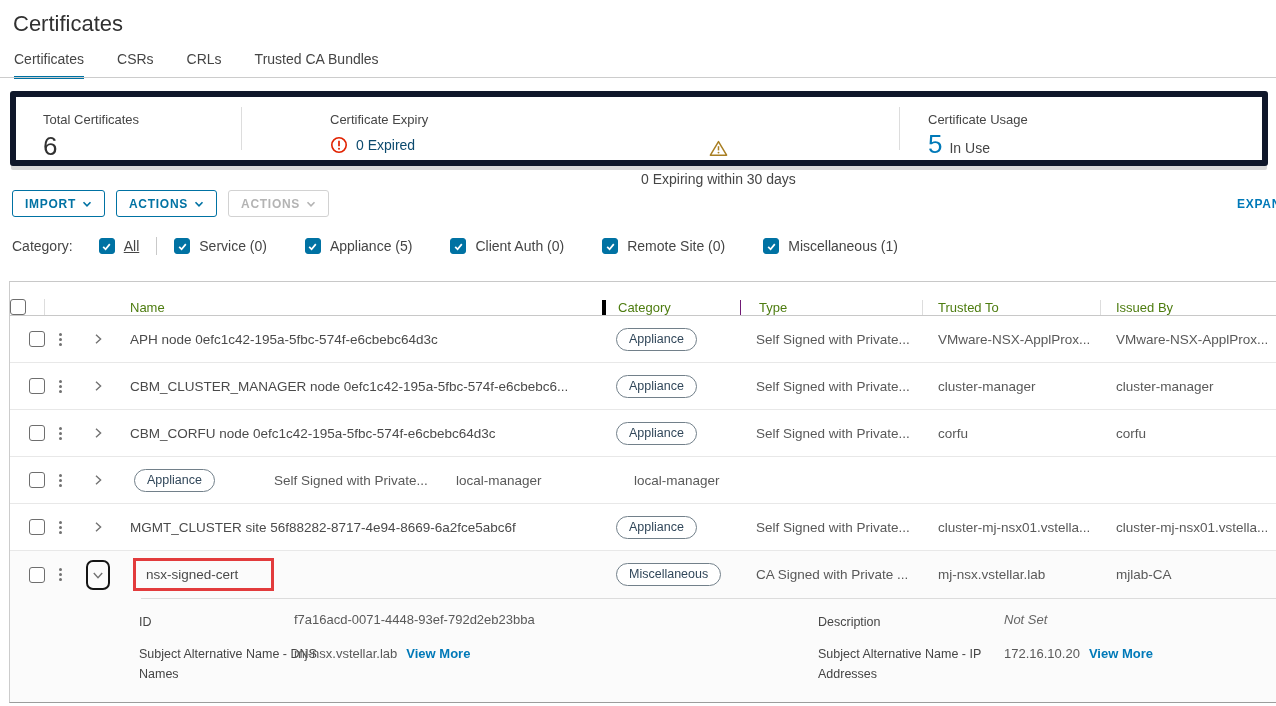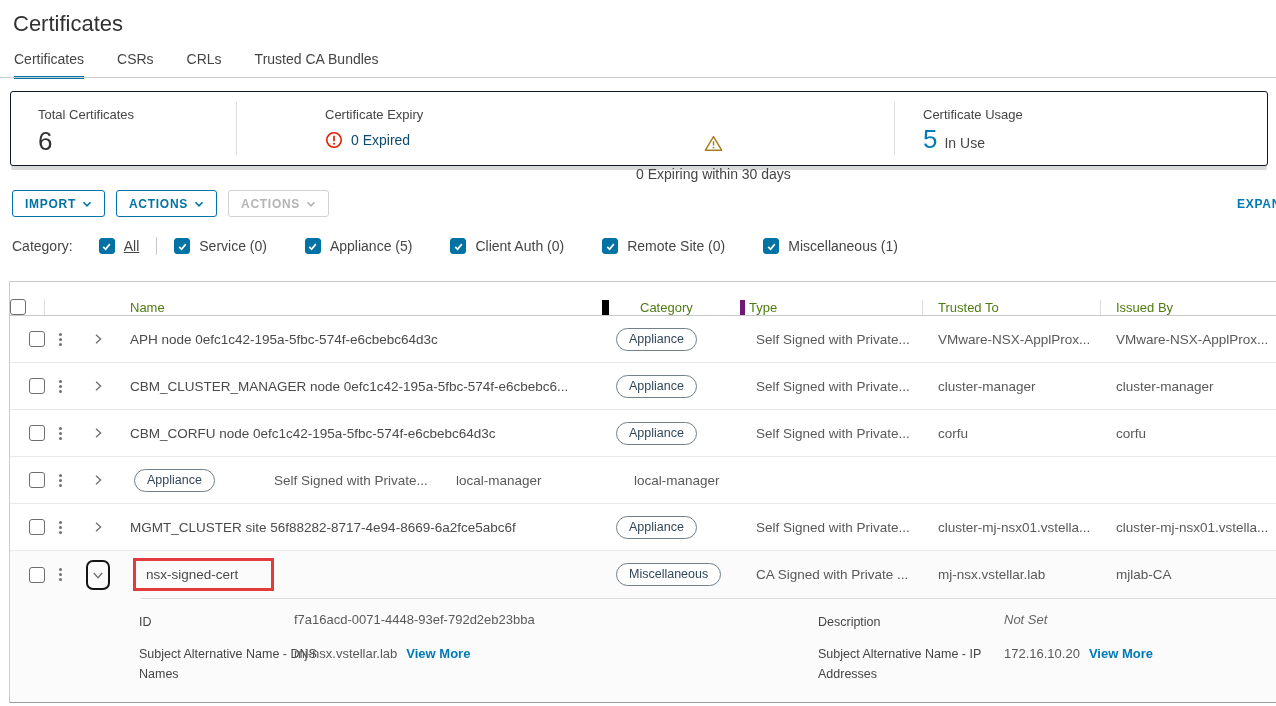--- a/index.html
+++ b/index.html
@@ -8,21 +8,21 @@
 
   
   .page-title { position:absolute; left:13px; top:11px; font-size:22px; font-weight:400; color:#313131; }
   .tabs { position:absolute; left:14px; top:51px; display:flex; gap:33px; }
   .tab { font-size:14px; color:#454545; padding-bottom:9px; cursor:pointer; border-bottom:3px solid transparent; }
   .tab.active { border-bottom-color:#0072a3; }
   .tabs-hairline { position:absolute; left:0; right:0; top:77px; border-top:1px solid #cccccc; }
 
   
   .card { position:absolute; left:10px; right:8px; top:91px; height:75px; background:#fff;
-          border:1px solid #0f172a; border-radius:3px; box-shadow:0 5px 0 -1px #d9d9d9; }
+          border:6px solid #0f172a; border-radius:3px; box-shadow:0 5px 0 -1px #d9d9d9; }
   .sec-label { font-size:13px; color:#454545; }
   .sec-total { position:absolute; left:27px; top:15px; }
   .big-num { font-size:26px; font-weight:400; color:#313131; margin-top:4px; }
   .vdiv { position:absolute; top:10px; bottom:10px; width:1px; background:#ddd; }
   .vdiv1 { left:225px; } .vdiv2 { left:883px; }
   .sec-expiry { position:absolute; left:314px; top:15px; }
   .iconline { display:flex; align-items:center; gap:8px; font-size:14px; color:#0c4a6e; margin-top:9px; }
   .expiring-item { position:absolute; left:625px; top:43px; display:flex; align-items:center; gap:14px; font-size:14px; color:#454545;flex-direction:column; }
   .sec-usage { position:absolute; left:912px; top:15px; }
   .usage-line { display:flex; align-items:baseline; gap:7px; margin-top:2px; }
@@ -63,22 +63,22 @@
   .c-kebab { width:30px; flex:none; display:flex; align-items:center; justify-content:center; }
   .c-chev { width:46px; flex:none; display:flex; align-items:center; justify-content:center; }
   .c-name { width:482px; flex:none; padding-left:9px; color:#4a4a4a; white-space:nowrap; overflow:hidden; }
   .c-cat  { width:138px; flex:none; padding-left:13px; white-space:nowrap; }
   .c-type { width:182px; flex:none; padding-left:15px; white-space:nowrap; overflow:hidden; }
   .c-ito  { width:178px; flex:none; padding-left:15px; white-space:nowrap; overflow:hidden; }
   .c-iby  { flex:1; padding-left:15px; white-space:nowrap; overflow:hidden; }
   .thead .h-sel { width:35px; border-right:1px solid #ddd; }
   .thead .h-act { width:76px; border-right:1px solid #ddd; }
   .thead .h-name { width:482px; padding-left:9px; }
-  .thead .h-cat { width:138px; padding-left:31px; border-left:7px solid #000000; margin-left:-1px; }
-  .thead .h-type { width:182px; padding-left:4px; border-left:5px solid #701a75; }
+  .thead .h-cat { width:138px; padding-left:12px; border-left:4px solid #000000; margin-left:-1px; }
+  .thead .h-type { width:182px; padding-left:18px; border-left:1px solid #701a75; }
   .thead .h-ito { width:178px; padding-left:15px; border-left:1px solid #ddd; }
   .thead .h-iby { flex:1; padding-left:15px; border-left:1px solid #ddd; }
 
   .kebab i { display:block; width:3px; height:3px; border-radius:50%; background:#717171; margin:2px auto; }
   .badge { display:inline-block; border:1px solid #72808a; color:#31475a; background:#fff;
            border-radius:12px; padding:2px 12px 3px; font-size:12.5px; line-height:16px; }
   .focus-ring { width:24px; height:30px; border:2px solid #151515; border-radius:7px;
                 display:flex; align-items:center; justify-content:center; }
   .trow.expanded { background:#fbfbfb; border-bottom:none; }
   .trow.expanded .c-name { padding-left:25px; }

